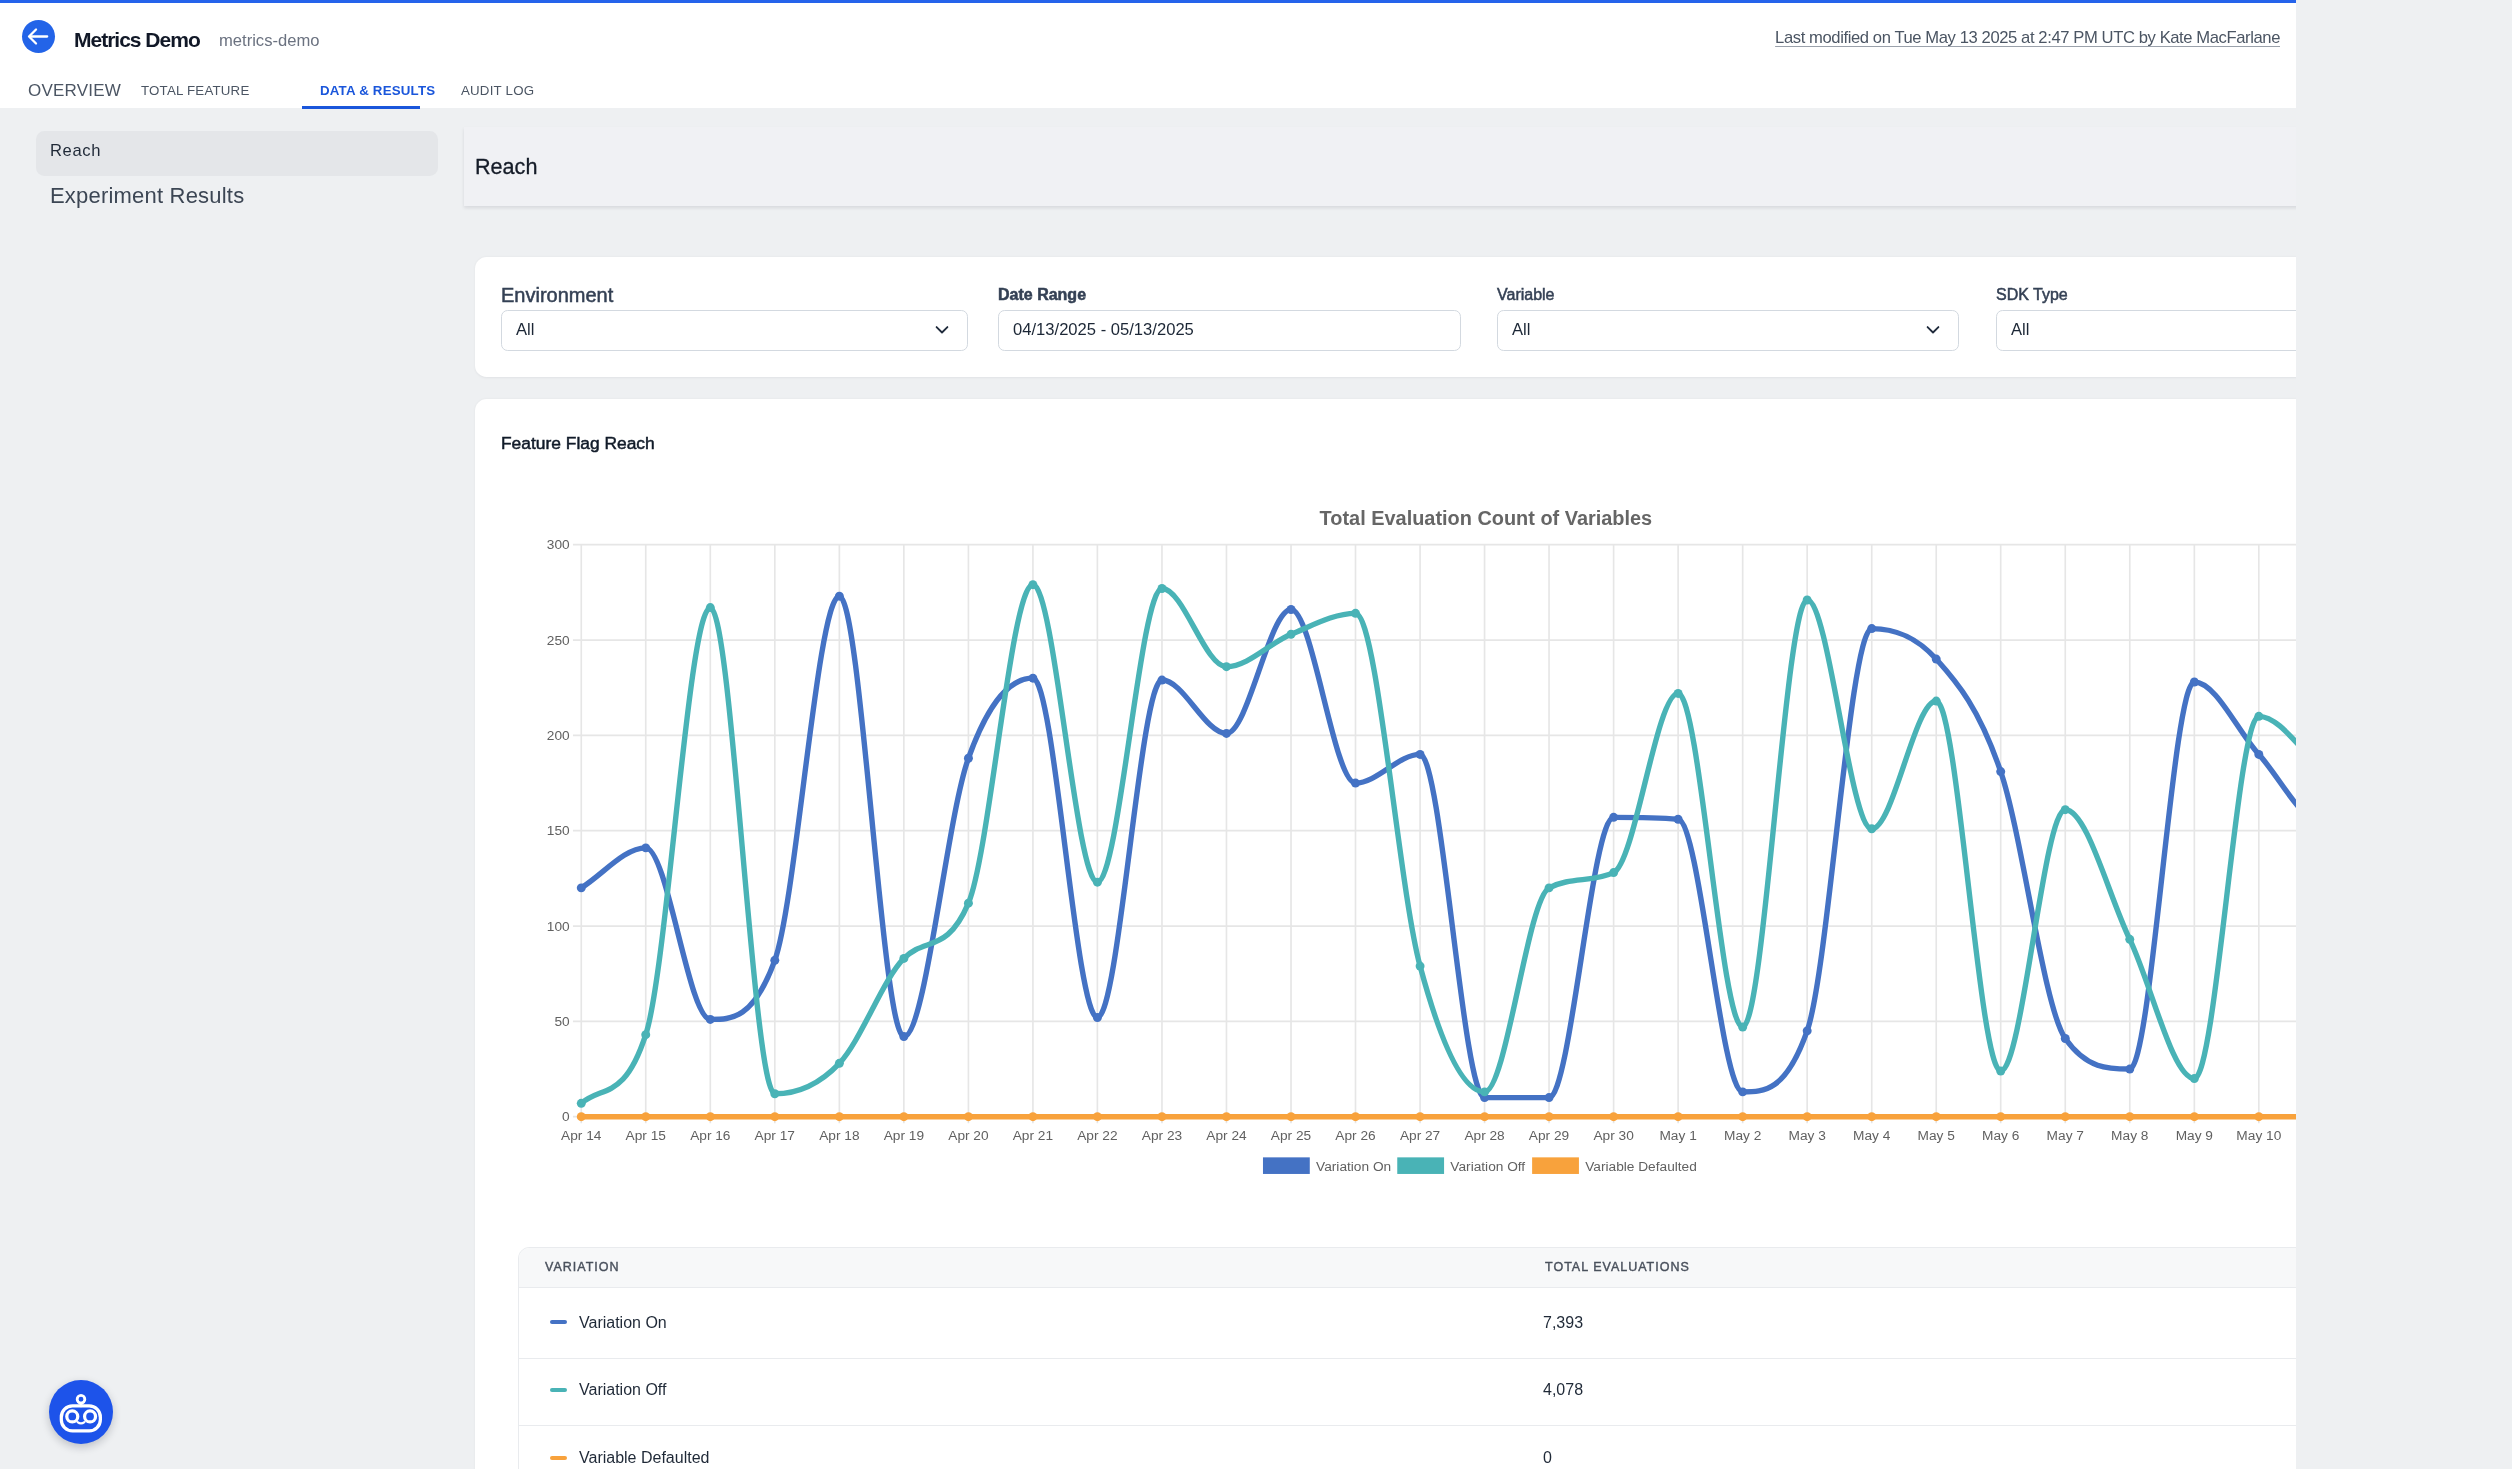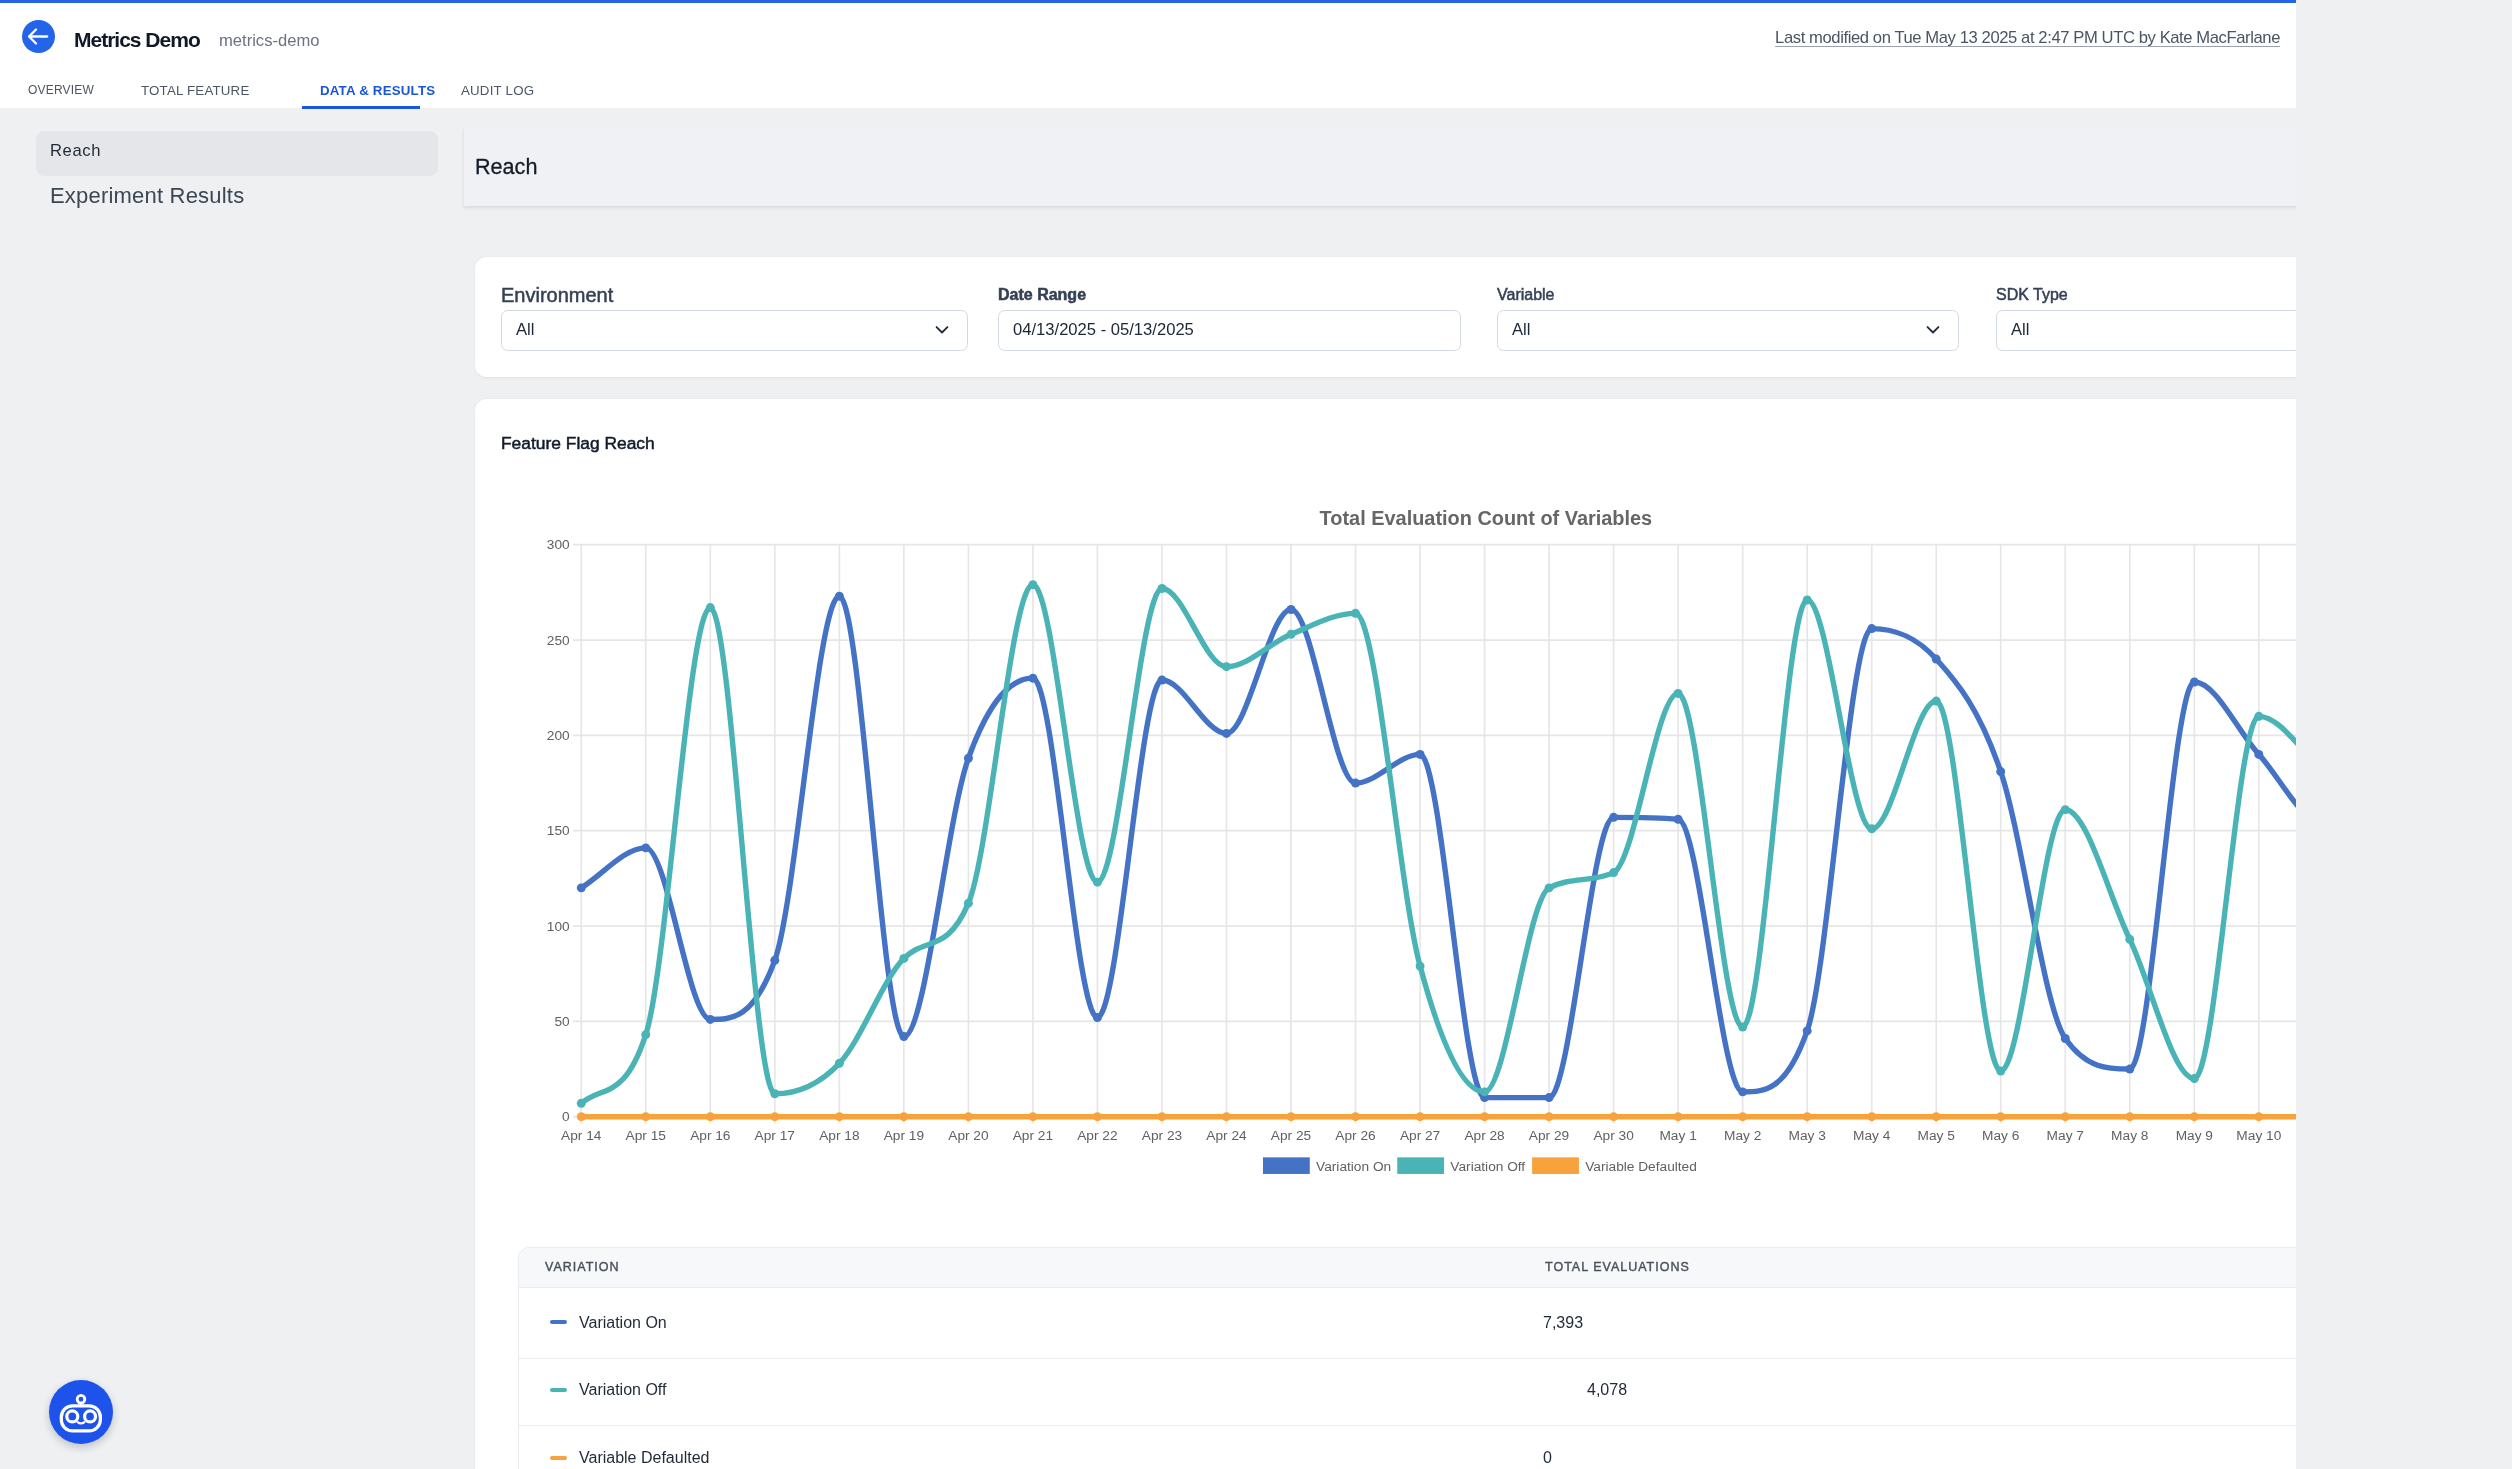--- a/index.html
+++ b/index.html
@@ -5,21 +5,21 @@
     <div class="abs" style="left:0;top:3.3px;width:2512px;height:105px;background:#fff"></div>
     <div class="abs" style="left:22px;top:20.3px;width:33px;height:33px;border-radius:50%;background:#2364e8"><svg width="33" height="33" viewBox="0 0 40 40">
         <g stroke="#fff" stroke-width="2.8" fill="none" stroke-linecap="round" stroke-linejoin="round">
           <line x1="30.5" y1="20" x2="9.5" y2="20"></line>
           <polyline points="17,11.5 8.5,20 17,28.5"></polyline>
         </g>
       </svg></div>
     <div style="position:absolute;left:74px;top:29px;font-size:21px;font-weight:700;color:#111827;line-height:21px;white-space:nowrap;letter-spacing:-1px;">Metrics Demo</div>
     <div style="position:absolute;left:219px;top:33px;font-size:16.6px;font-weight:400;color:#6b7280;line-height:16.6px;white-space:nowrap;">metrics-demo</div>
     <div style="position:absolute;left:0px;top:30px;font-size:16.6px;font-weight:400;color:#4b5563;line-height:16.6px;white-space:nowrap;letter-spacing:-0.4px;left:auto;right:16px;text-decoration:underline;text-decoration-color:#9aa1ab;text-underline-offset:3.3px;">Last modified on Tue May 13 2025 at 2:47 PM UTC by Kate MacFarlane</div>
-    <div style="position:absolute;left:28px;top:84px;font-size:12px;font-weight:500;color:#4b5563;line-height:13.3px;white-space:nowrap;letter-spacing:0.2px;">OVERVIEW</div>
+    <div style="position:absolute;left:28px;top:84px;font-size:17px;font-weight:500;color:#4b5563;line-height:13.3px;white-space:nowrap;letter-spacing:0.2px;">OVERVIEW</div>
     <div style="position:absolute;left:141px;top:84px;font-size:13.3px;font-weight:500;color:#4b5563;line-height:13.3px;white-space:nowrap;letter-spacing:0.2px;">TOTAL FEATURE</div>
     <div style="position:absolute;left:302px;top:84px;font-size:13.3px;font-weight:600;color:#1a56db;line-height:13.3px;white-space:nowrap;letter-spacing:0.2px;padding-left:18px;">DATA &amp; RESULTS</div>
     <div style="position:absolute;left:461px;top:84px;font-size:13.3px;font-weight:500;color:#4b5563;line-height:13.3px;white-space:nowrap;letter-spacing:0.2px;">AUDIT LOG</div>
     <div class="abs" style="left:302px;top:106px;width:118px;height:2.5px;background:#1a56db"></div>
     <div class="abs" style="left:36px;top:131px;width:402px;height:45px;border-radius:8.3px;background:#e4e6e9"></div>
     <div style="position:absolute;left:50px;top:143px;font-size:16.6px;font-weight:400;color:#1f2937;line-height:16.6px;white-space:nowrap;letter-spacing:0.6px;">Reach</div>
     <div style="position:absolute;left:50px;top:188px;font-size:22px;font-weight:400;color:#3c4654;line-height:16.6px;white-space:nowrap;letter-spacing:0.2px;">Experiment Results</div>
     <div class="abs" style="left:464px;top:127px;width:2031px;height:79px;background:#f0f1f4;box-shadow:0 1.7px 3.3px rgba(16,24,40,.10)"></div>
     <div style="position:absolute;left:475px;top:156px;font-size:21.6px;font-weight:400;color:#151c28;line-height:21.6px;white-space:nowrap;-webkit-text-stroke:0.3px #151c28;">Reach</div>
     <div class="abs" style="left:2453px;top:145px;width:31px;height:31px;border-radius:50%;background:#fff;box-shadow:0 0.8px 1.7px rgba(16,24,40,.12)"></div>
@@ -225,21 +225,21 @@
 </svg></div>
     <div class="abs" style="left:518px;top:1247px;width:1924px;height:222px;border:0.8px solid #e9ebee;border-bottom:none;border-radius:11.6px 11.6px 0 0;overflow:hidden">
       <div style="position:absolute;left:0;top:0;width:100%;height:40px;background:#f7f8f9;border-bottom:0.8px solid #e9ebee"></div>
     </div>
     <div style="position:absolute;left:545px;top:1261px;font-size:12.5px;font-weight:400;color:#49505c;line-height:12.5px;white-space:nowrap;letter-spacing:1px;-webkit-text-stroke:0.4px #49505c;">VARIATION</div>
     <div style="position:absolute;left:1545px;top:1261px;font-size:12.5px;font-weight:400;color:#49505c;line-height:12.5px;white-space:nowrap;letter-spacing:1px;-webkit-text-stroke:0.4px #49505c;">TOTAL EVALUATIONS</div>
     <div style="position:absolute;left:579px;top:1315px;font-size:16px;font-weight:400;color:#1f2937;line-height:16px;white-space:nowrap;">Variation On</div>
     <div style="position:absolute;left:1543px;top:1315px;font-size:16px;font-weight:400;color:#1f2937;line-height:16px;white-space:nowrap;">7,393</div>
     <div class="abs" style="left:550px;top:1320px;width:17.4px;height:3.7px;border-radius:2.5px;background:#4472c4"></div>
     <div style="position:absolute;left:579px;top:1382px;font-size:16px;font-weight:400;color:#1f2937;line-height:16px;white-space:nowrap;">Variation Off</div>
-    <div style="position:absolute;left:1543px;top:1382px;font-size:16px;font-weight:400;color:#1f2937;line-height:16px;white-space:nowrap;margin-left:44px;">4,078</div>
+    <div style="position:absolute;left:1543px;top:1382px;font-size:16px;font-weight:400;color:#1f2937;line-height:16px;white-space:nowrap;">4,078</div>
     <div class="abs" style="left:550px;top:1388px;width:17.4px;height:3.7px;border-radius:2.5px;background:#49b3b6"></div>
     <div style="position:absolute;left:579px;top:1450px;font-size:16px;font-weight:400;color:#1f2937;line-height:16px;white-space:nowrap;">Variable Defaulted</div>
     <div style="position:absolute;left:1543px;top:1450px;font-size:16px;font-weight:400;color:#1f2937;line-height:16px;white-space:nowrap;">0</div>
     <div class="abs" style="left:550px;top:1456px;width:17.4px;height:3.7px;border-radius:2.5px;background:#f8a23c"></div>
     <div class="abs" style="left:518px;top:1358px;width:1924px;height:1.2px;background:#e9ebee"></div>
     <div class="abs" style="left:518px;top:1425px;width:1924px;height:1.2px;background:#e9ebee"></div>
     <div class="abs" style="left:49px;top:1380px;width:64px;height:64px;border-radius:50%;background:#1d53ea;box-shadow:0 3.3px 8.3px rgba(16,24,40,.22)"><svg width="64" height="64" viewBox="0 0 77 77" fill="none" stroke="#fff" stroke-linecap="round">
         <circle cx="38.5" cy="23.2" r="4.6" stroke-width="3.4"></circle>
         <line x1="38.5" y1="27.8" x2="38.5" y2="31.2" stroke-width="3.2"></line>
         <rect x="14.8" y="31.2" width="47" height="30" rx="13.5" stroke-width="3.9"></rect>

